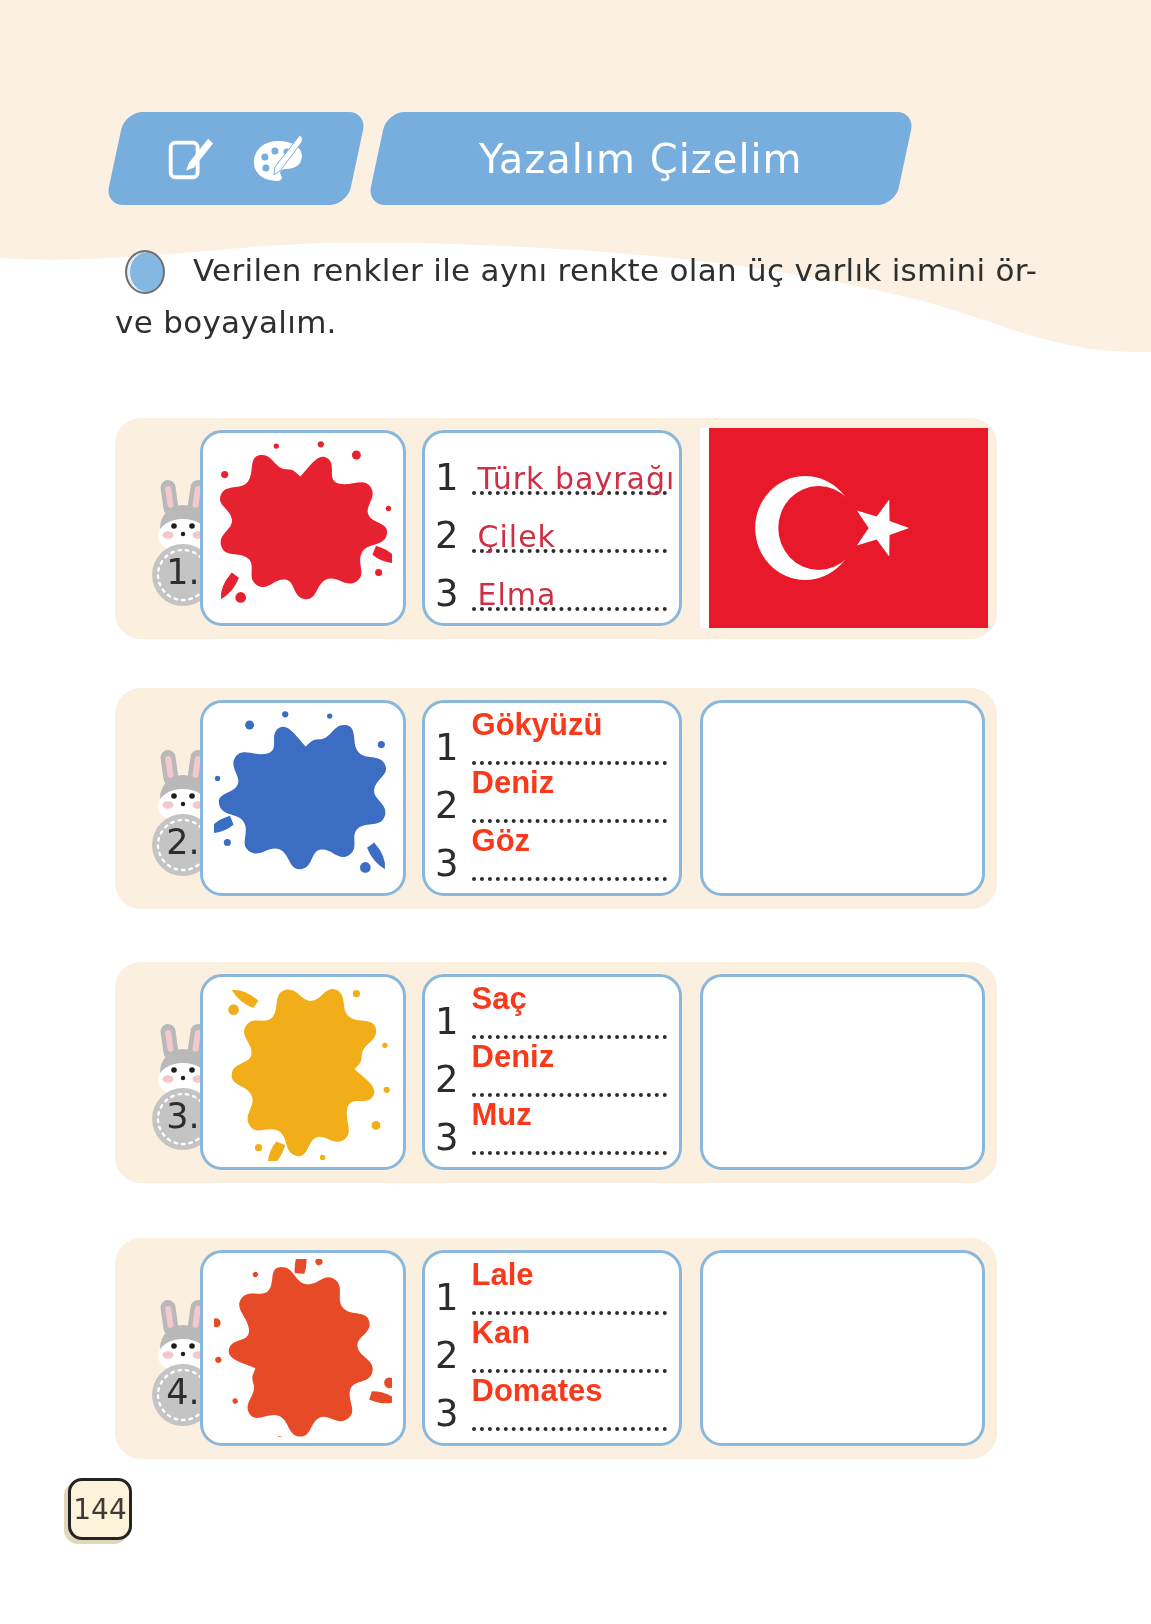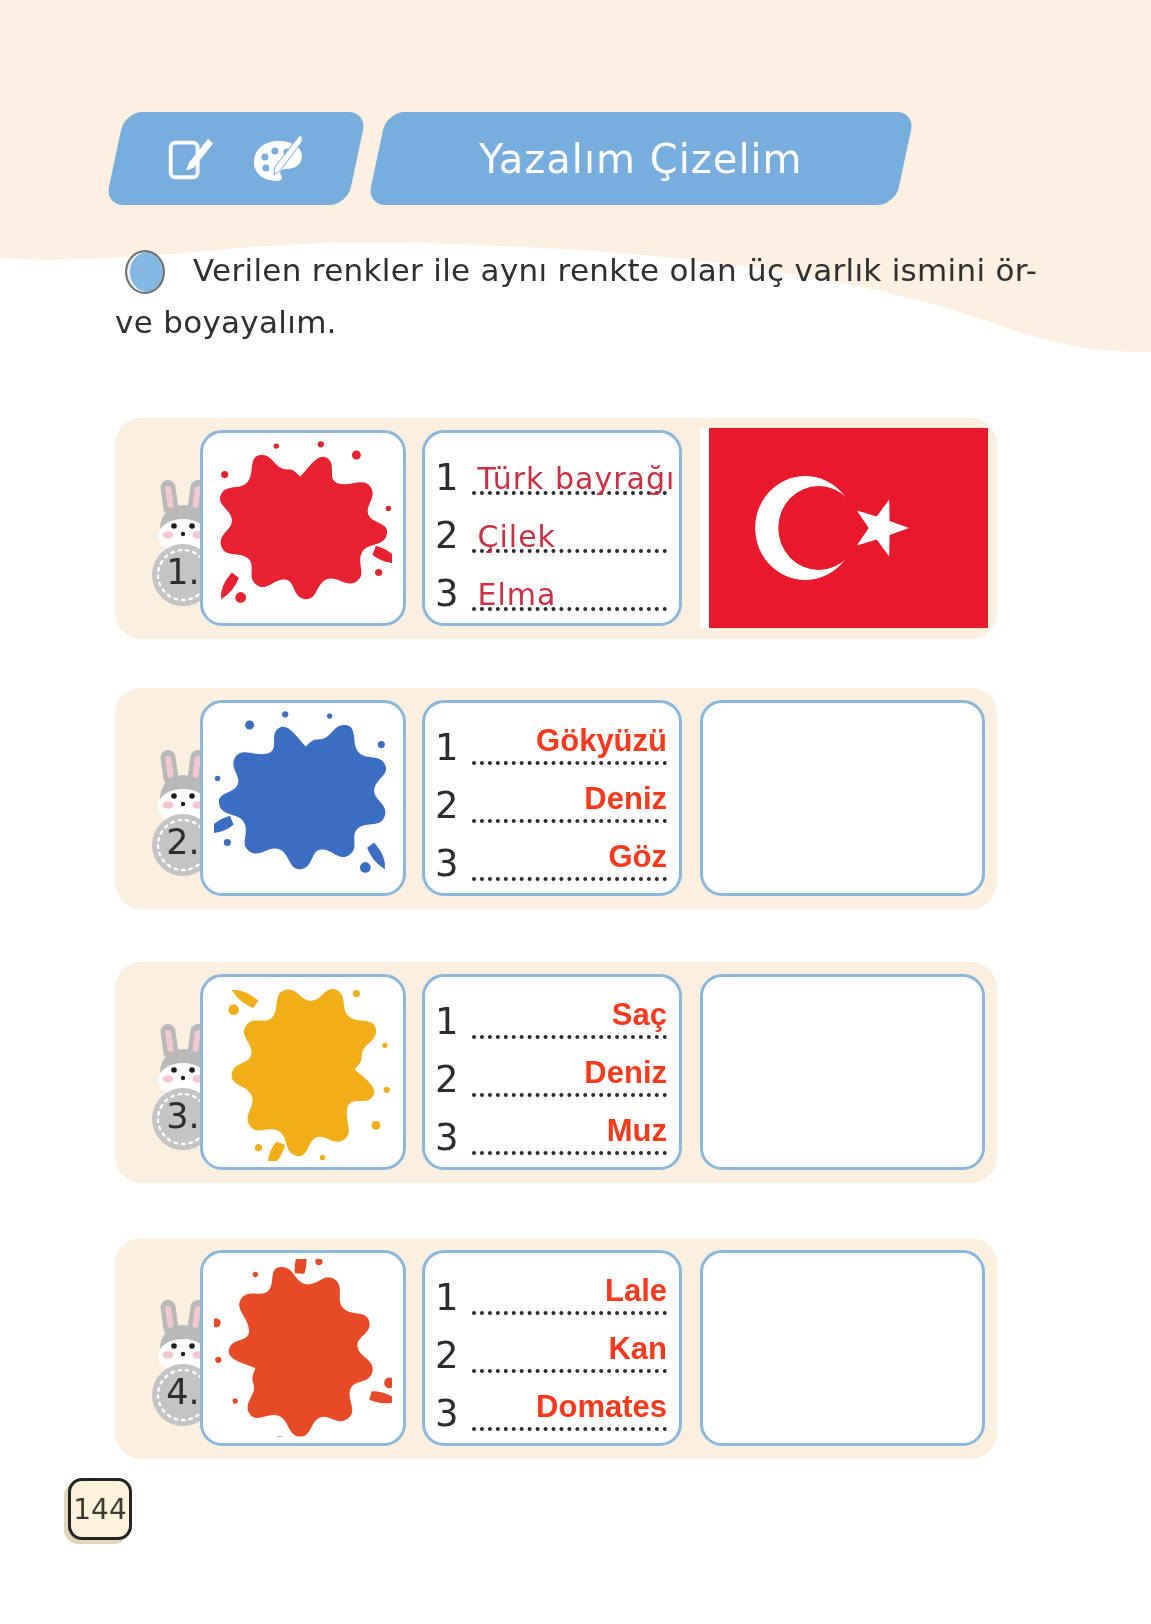--- a/index.html
+++ b/index.html
@@ -60,21 +60,21 @@
   .flag-wrap{
     position:absolute;left:585px;top:10px;width:288px;height:200px;
     background:#ffffff;display:flex;
   }
   .flag-wrap svg{margin-left:9px;flex:1;height:100%;}
   
   .ansline{display:flex;align-items:flex-end;height:52px;}
   .ansnum{font-size:37px;line-height:0.95;color:#2c2c2c;}
   .dots{flex:1;margin-left:13px;border-bottom:4px dotted #2c2c2c;height:100%;position:relative;}
   .ansval{
-    position:absolute;bottom:2px;left:0;width:100%;text-align:right;
+    position:absolute;bottom:18px;left:0;width:100%;text-align:left;
     font-family:"Liberation Sans",sans-serif;font-weight:bold;
     font-size:31px;color:#f8391b;white-space:nowrap;
   }
   .ansval.example{
     text-align:left;padding-left:6px;bottom:-5px;
     font-family:"DejaVu Sans",sans-serif;font-weight:normal;
     font-size:30px;color:#ce2f44;letter-spacing:1px;
   }
   
   .pagenum{

